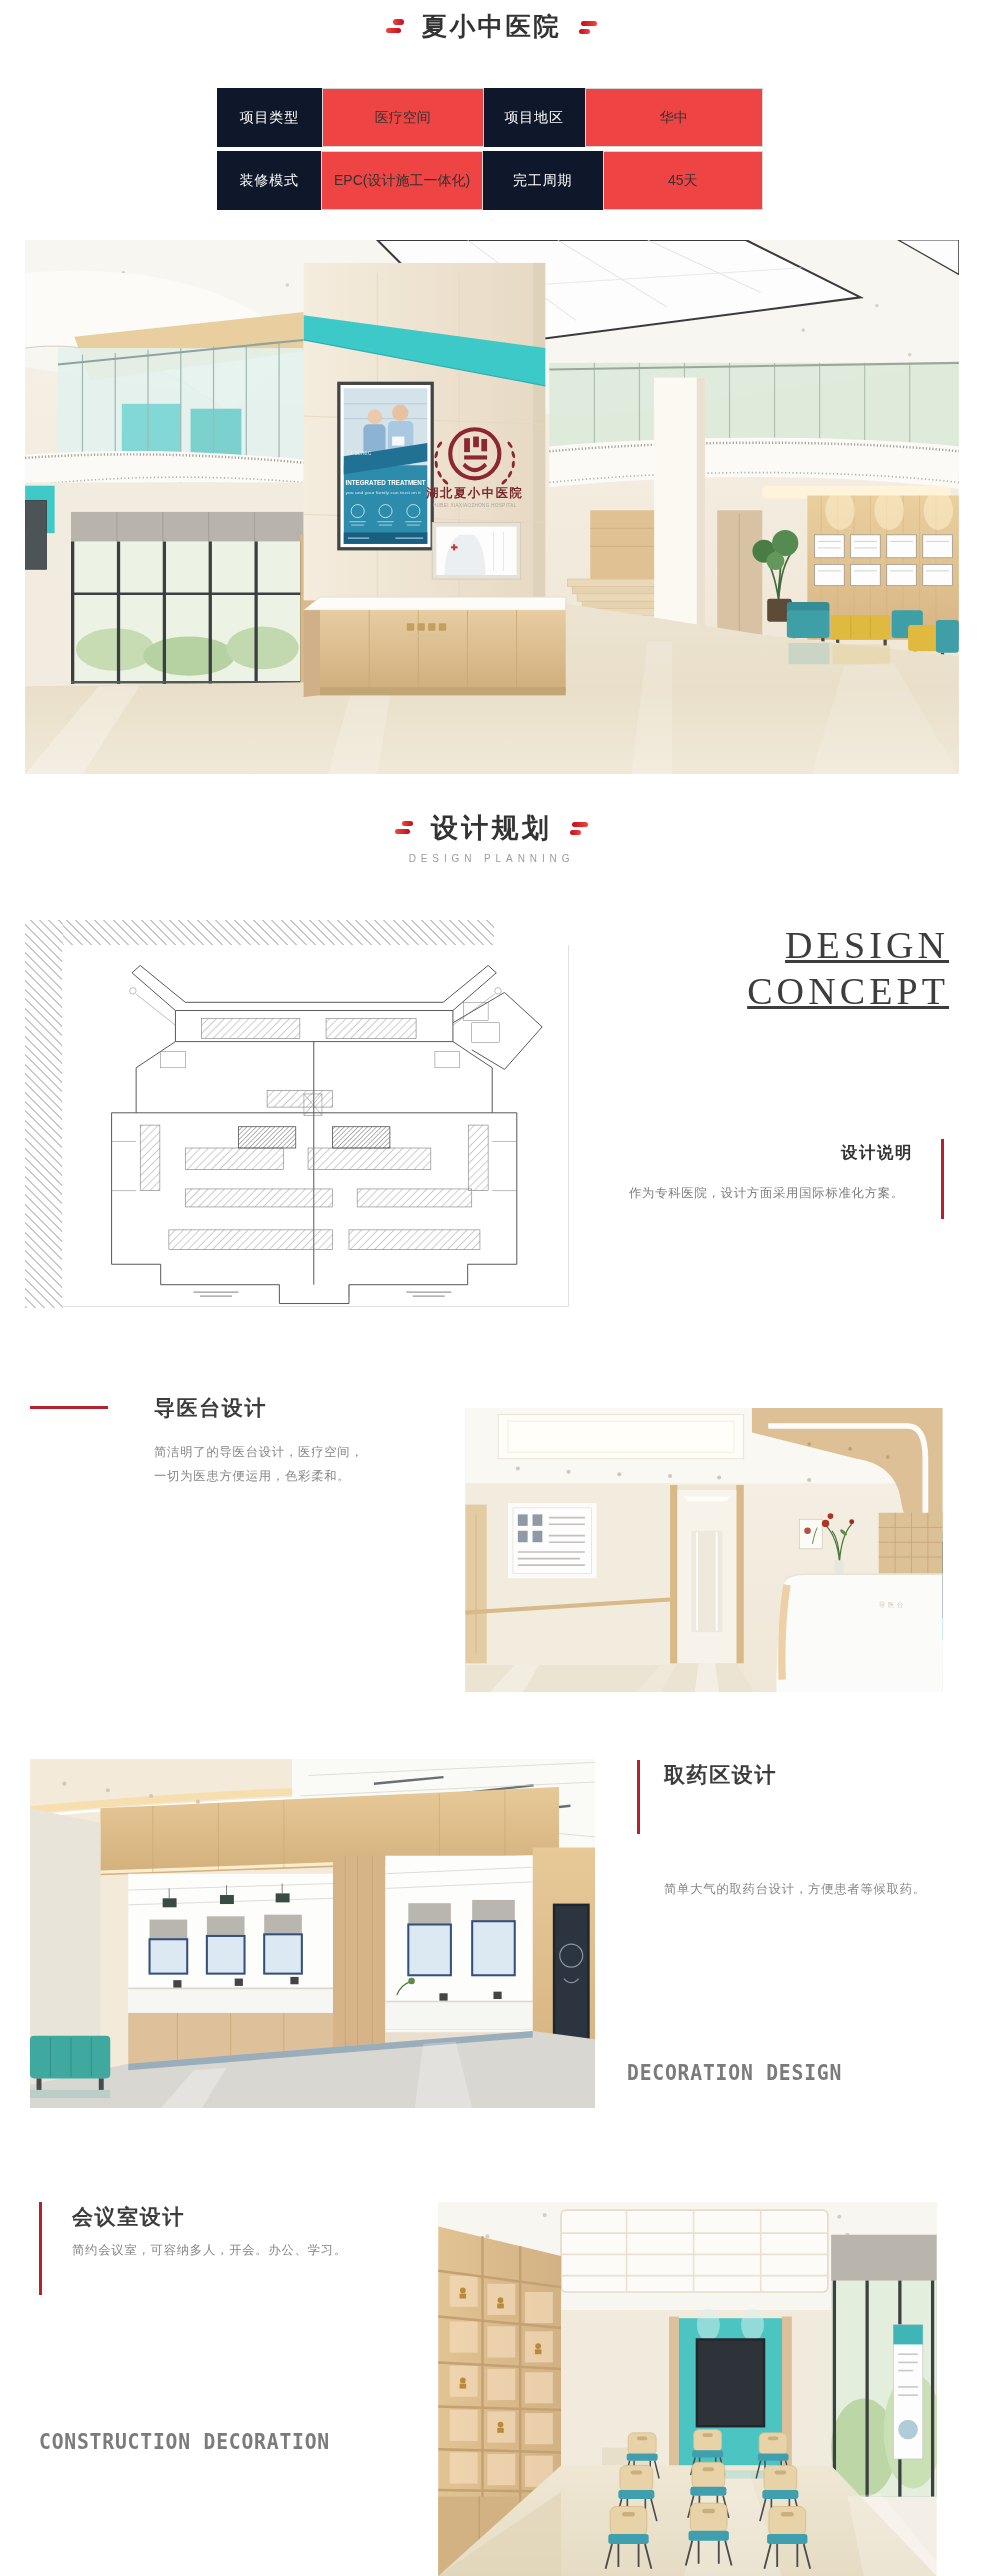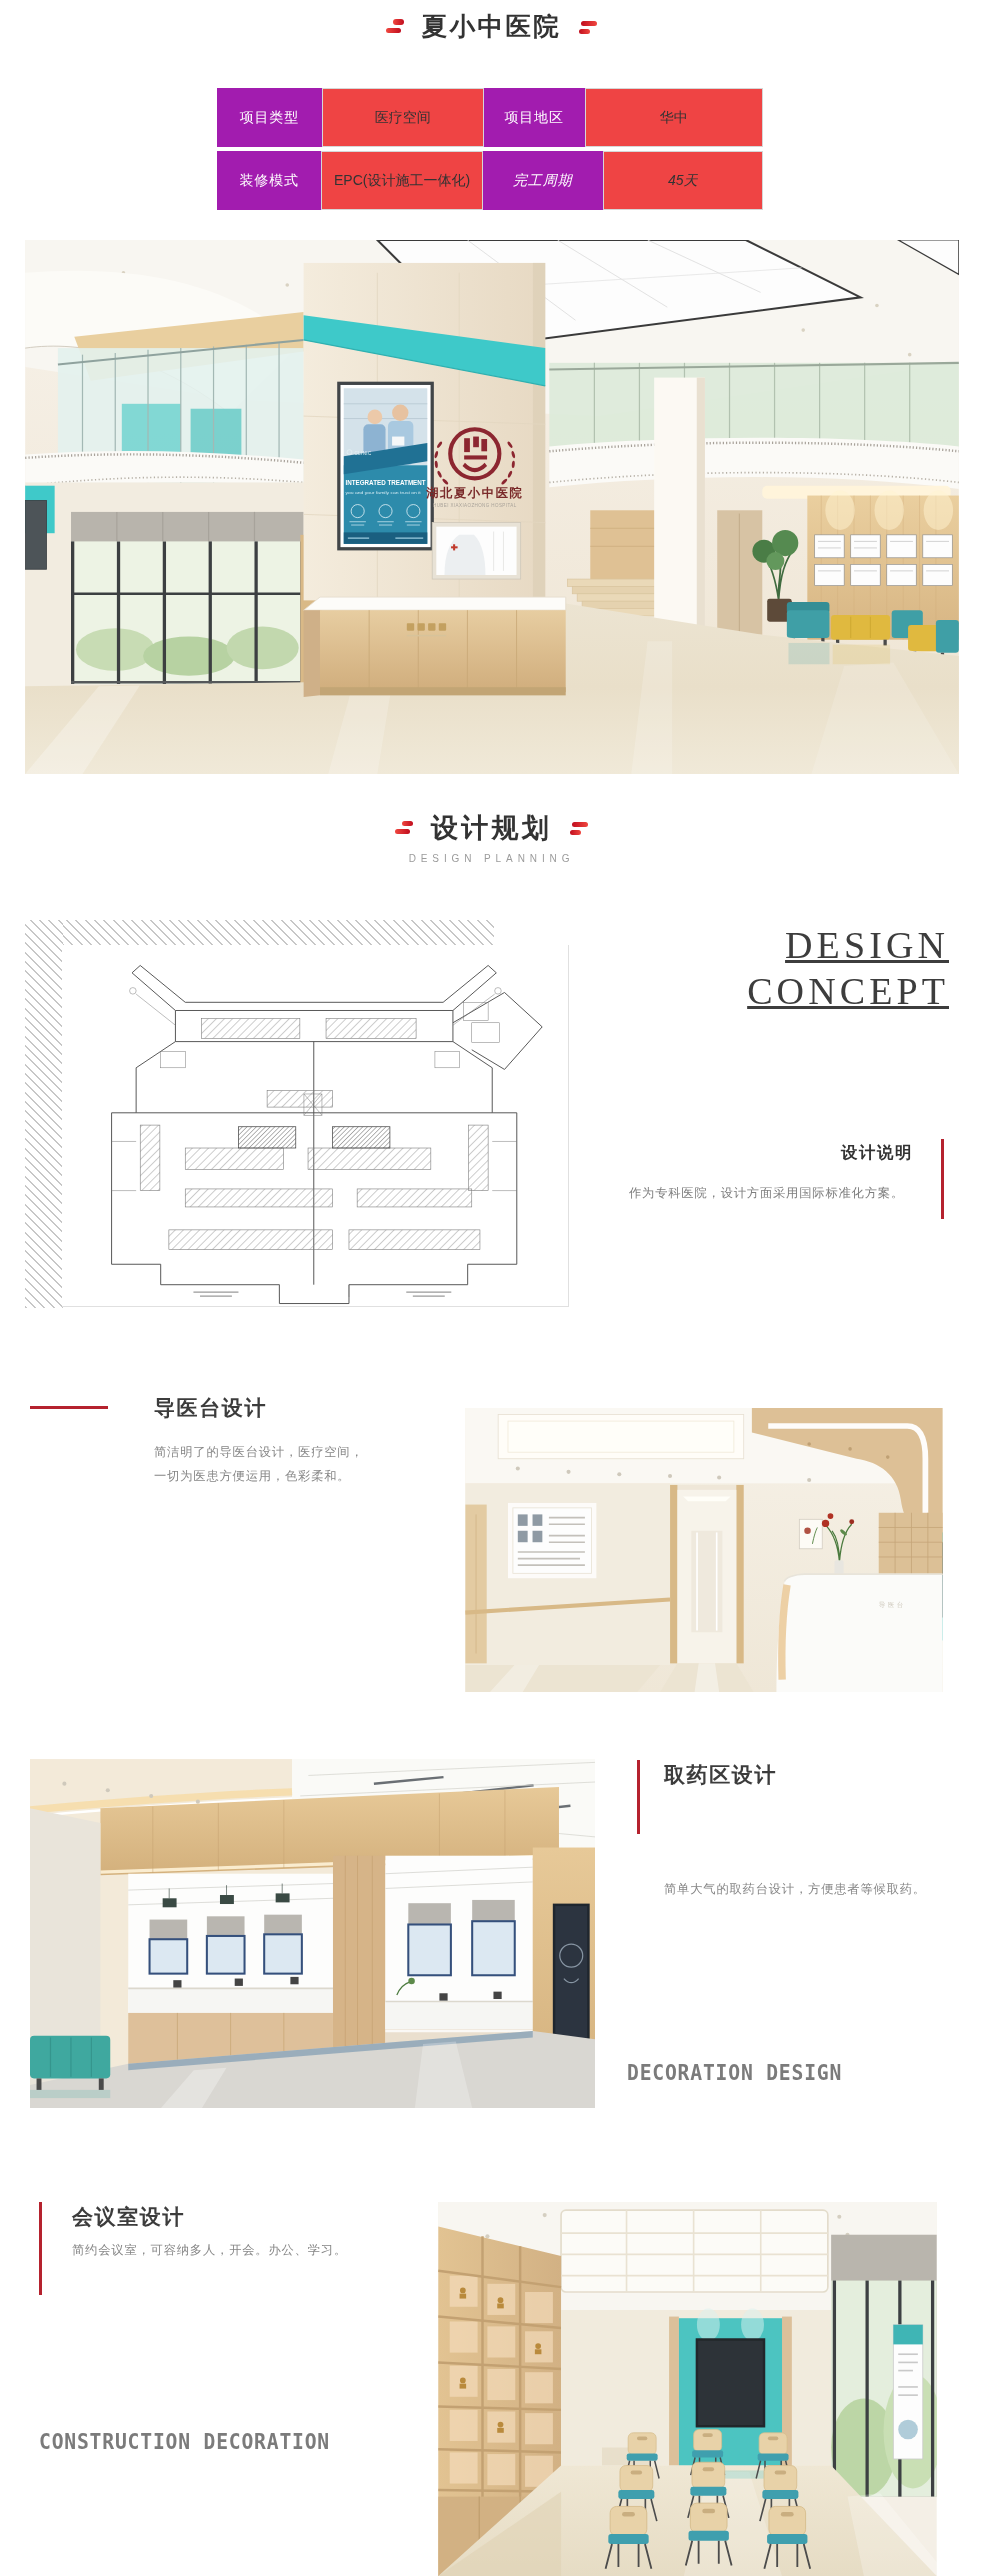--- a/index.html
+++ b/index.html
@@ -16,21 +16,21 @@
           background:linear-gradient(90deg,#f0473f,#c00d1e);}
   .mark .t{width:10.7px;left:7.4px;top:1.6px;}
   .mark .b{width:15.6px;left:0;top:9.8px;}
   .mark.right{transform:rotate(180deg);}
   .plan-sub{font-size:10px;color:#9b9b9b;letter-spacing:4.9px;text-align:center;}
 
   
   .itable{width:546px;}
   .irow{display:flex;height:59px;margin-bottom:4.1px;}
   .icell{display:flex;align-items:center;justify-content:center;font-size:14px;box-sizing:border-box;}
-  .ilabel{background:#a21caf;color:#fff;letter-spacing:0.8px;}
+  .ilabel{background:#0f172a;color:#fff;letter-spacing:0.8px;}
   .ivalue{background:#ef4444;color:#333;border:0.8px solid #d6d6d6;}
 
   
   .hatch{background-color:#fff;
     background-image:repeating-linear-gradient(45deg,#c7c7c7 0,#c7c7c7 1.6px,transparent 1.6px,transparent 6.6px);}
 
   .plan-box{background:#fff;border-right:0.8px solid #e0e0e0;border-bottom:0.8px solid #e0e0e0;}
 
   
   .concept-en{font-family:"Liberation Serif",serif;font-size:38px;line-height:46px;
@@ -68,22 +68,22 @@
   <div class="abs itable" style="left:217px;top:88px;">
     <div class="irow">
       <div class="icell ilabel" style="width:108px;">项目类型</div>
       <div class="icell ivalue" style="width:167px;">医疗空间</div>
       <div class="icell ilabel" style="width:104px;">项目地区</div>
       <div class="icell ivalue" style="width:184px;">华中</div>
     </div>
     <div class="irow">
       <div class="icell ilabel" style="width:108px;">装修模式</div>
       <div class="icell ivalue" style="width:167px;">EPC(设计施工一体化)</div>
-      <div class="icell ilabel" style="width:124px;font-style:italic;">完工周期</div>
-      <div class="icell ivalue" style="width:166px;font-style:italic;">45天</div>
+      <div class="icell ilabel" style="width:124px;">完工周期</div>
+      <div class="icell ivalue" style="width:166px;">45天</div>
     </div>
   </div>
 
   <div class="abs" style="left:24.6px;top:240px;width:934px;height:534px;">
     <svg width="934" height="534" viewBox="0 0 1140 652">
       <defs>
         <linearGradient id="wallG" x1="0" y1="0" x2="0" y2="1">
           <stop offset="0" stop-color="#f7f2ea"></stop>
             <stop offset="1" stop-color="#eee4d2"></stop>
         </linearGradient>

